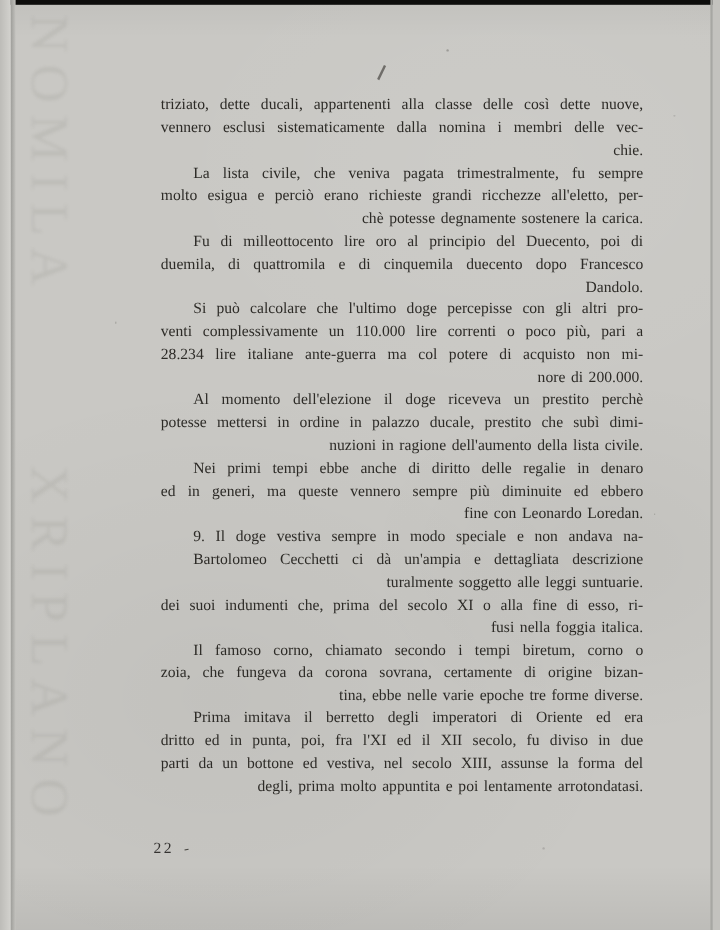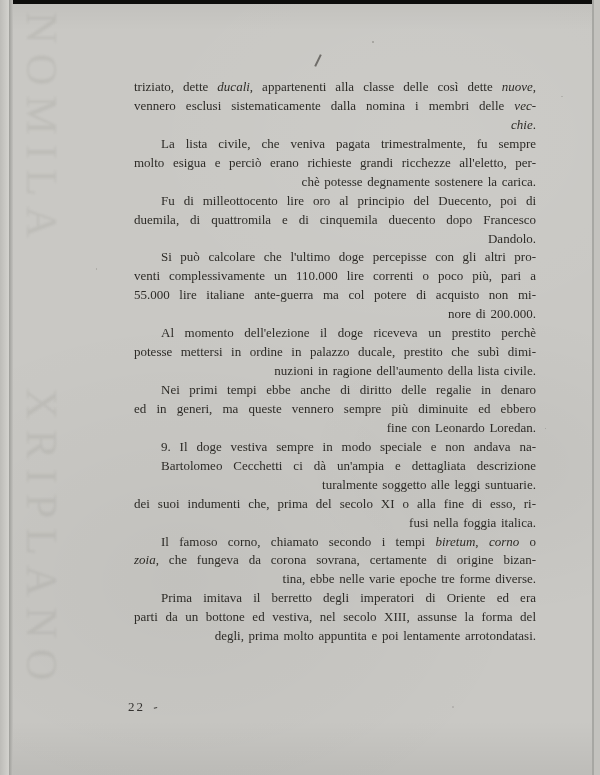--- a/index.html
+++ b/index.html
@@ -56,21 +56,21 @@
     word-spacing:1.4px;
   }
   .line{
     height:18.95px;overflow:hidden;text-align:justify;
   }
   .line:not(.last)::after{
     content:"";display:inline-block;width:100%;height:0;
   }
   .line.last{text-align:right;}
   .line.indent{text-indent:27px;}
-  .it{font-style:italic;margin-top:44px;}
+  .it{margin-top:44px;}
   .page-number{
     position:absolute;left:128px;top:699px;
     font-size:13px;letter-spacing:2px;color:#343230;
   }
   .page-number .dash{
     display:inline-block;margin-left:8px;
     transform:rotate(-12deg);letter-spacing:0;color:#45433f;
   }
   .pencil-mark{
     position:absolute;left:317px;top:54px;width:2px;height:13px;
@@ -109,36 +109,37 @@
     <div class="line"><span>vennero esclusi sistematicamente dalla nomina i membri delle </span><span class="it">vec-</span></div>
     <div class="line last"><span class="it">chie</span><span>.</span></div>
     <div class="line indent"><span>La lista civile, che veniva pagata trimestralmente, fu sempre</span></div>
     <div class="line"><span>molto esigua e perciò erano richieste grandi ricchezze all'eletto, per-</span></div>
     <div class="line last"><span>chè potesse degnamente sostenere la carica.</span></div>
     <div class="line indent"><span>Fu di milleottocento lire oro al principio del Duecento, poi di</span></div>
     <div class="line"><span>duemila, di quattromila e di cinquemila duecento dopo Francesco</span></div>
     <div class="line last"><span>Dandolo.</span></div>
     <div class="line indent"><span>Si può calcolare che l'ultimo doge percepisse con gli altri pro-</span></div>
     <div class="line"><span>venti complessivamente un 110.000 lire correnti o poco più, pari a</span></div>
-    <div class="line"><span>55.000 lire italiane ante-guerra ma col potere di acquisto non mi-</span></div>
+    <div class="line"><span>28.234 lire italiane ante-guerra ma col potere di acquisto non mi-</span></div>
     <div class="line last"><span>nore di 200.000.</span></div>
     <div class="line indent"><span>Al momento dell'elezione il doge riceveva un prestito perchè</span></div>
     <div class="line"><span>potesse mettersi in ordine in palazzo ducale, prestito che subì dimi-</span></div>
     <div class="line last"><span>nuzioni in ragione dell'aumento della lista civile.</span></div>
     <div class="line indent"><span>Nei primi tempi ebbe anche di diritto delle regalie in denaro</span></div>
     <div class="line"><span>ed in generi, ma queste vennero sempre più diminuite ed ebbero</span></div>
     <div class="line last"><span>fine con Leonardo Loredan.</span></div>
     <div class="line indent"><span>9. Il doge vestiva sempre in modo speciale e non andava na-</span></div>
     <div class="line indent"><span>Bartolomeo Cecchetti ci dà un'ampia e dettagliata descrizione</span></div>
     <div class="line last"><span>turalmente soggetto alle leggi suntuarie.</span></div>
     <div class="line"><span>dei suoi indumenti che, prima del secolo XI o alla fine di esso, ri-</span></div>
     <div class="line last"><span>fusi nella foggia italica.</span></div>
     <div class="line indent"><span>Il famoso corno, chiamato secondo i tempi </span><span class="it">biretum</span><span>, </span><span class="it">corno</span><span> o</span></div>
     <div class="line"><span class="it">zoia</span><span>, che fungeva da corona sovrana, certamente di origine bizan-</span></div>
     <div class="line last"><span>tina, ebbe nelle varie epoche tre forme diverse.</span></div>
     <div class="line indent"><span>Prima imitava il berretto degli imperatori di Oriente ed era</span></div>
+    <div class="line"><span>dritto ed in punta, poi, fra l'XI ed il XII secolo, fu diviso in due</span></div>
     <div class="line"><span>parti da un bottone ed vestiva, nel secolo XIII, assunse la forma del</span></div>
     <div class="line last"><span>degli, prima molto appuntita e poi lentamente arrotondatasi.</span></div>
   </div>
 
 <div class="page-number">
   <span>22</span><span class="dash">-</span>
 </div>
 
 </body></html>

